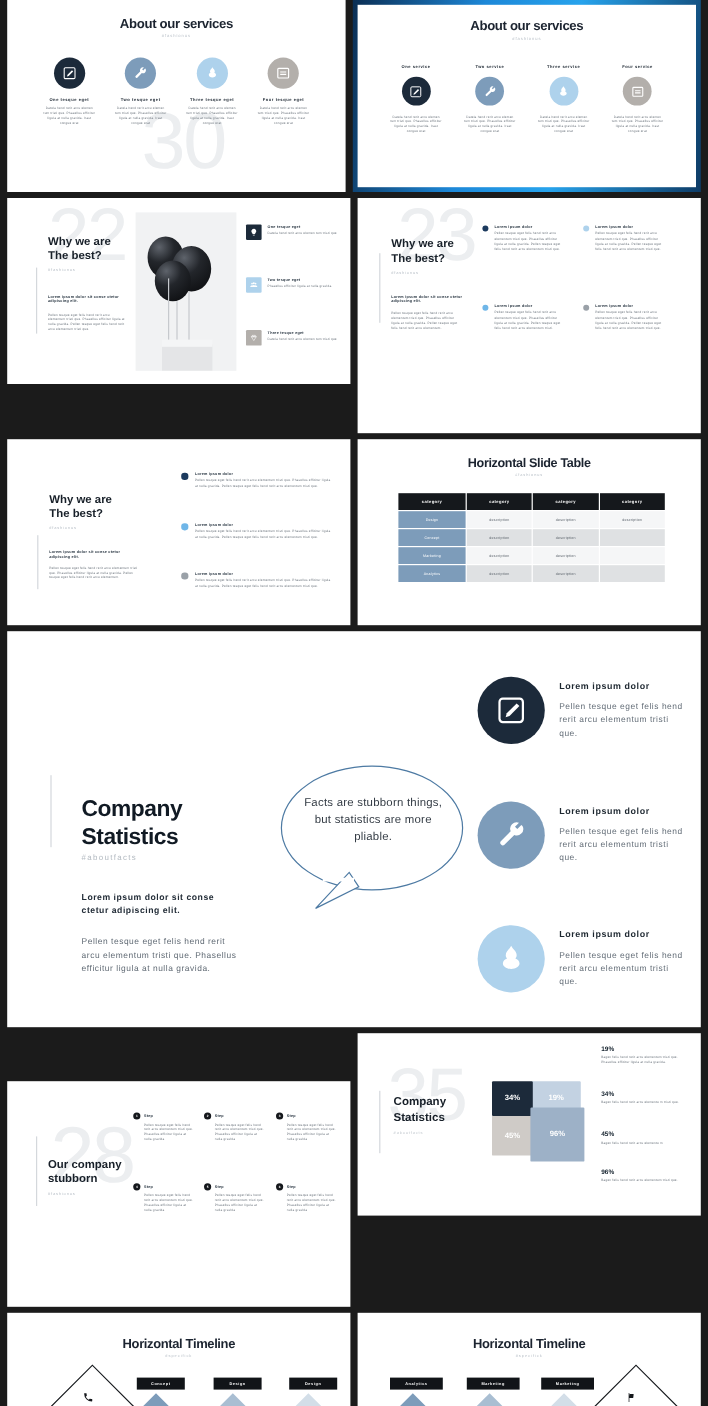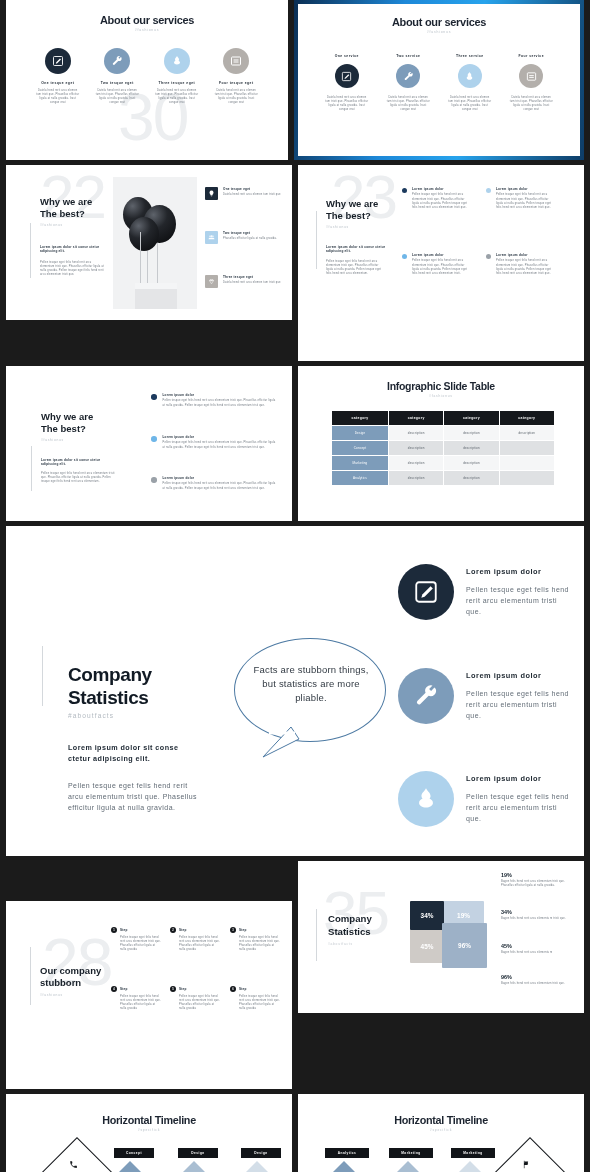--- a/index.html
+++ b/index.html
@@ -366,21 +366,21 @@
           <div>
             <div class="micro-b">Lorem ipsum dolor</div>
             <div class="micro" style="width:115px;margin-top:2px;">Pellen tesque eget felis hend rerit arcu elementum tristi que. Phasellus efficitur ligula at nulla gravida. Pellen tesque eget felis hend rerit arcu elementum tristi que.</div>
           </div>
         </div>
       </div>
     </div>
 
     <div class="slide" style="height:155px;">
       <div class="slide-inner">
-        <div class="ttl" style="position:absolute;left:0;right:0;top:14px;font-size:10.5px;">Infographic Slide Table</div>
+        <div class="ttl" style="position:absolute;left:0;right:0;top:14px;font-size:10.5px;">Horizontal Slide Table</div>
         <div class="sub" style="position:absolute;left:0;right:0;top:28px;font-size:3.2px;">#fashionus</div>
 
         <table class="ift" style="position:absolute;left:33px;top:44px;width:224px;">
           <thead>
             <tr>
               <th style="width:56px;">category</th>
               <th>category</th>
               <th>category</th>
               <th>category</th>
             </tr>

